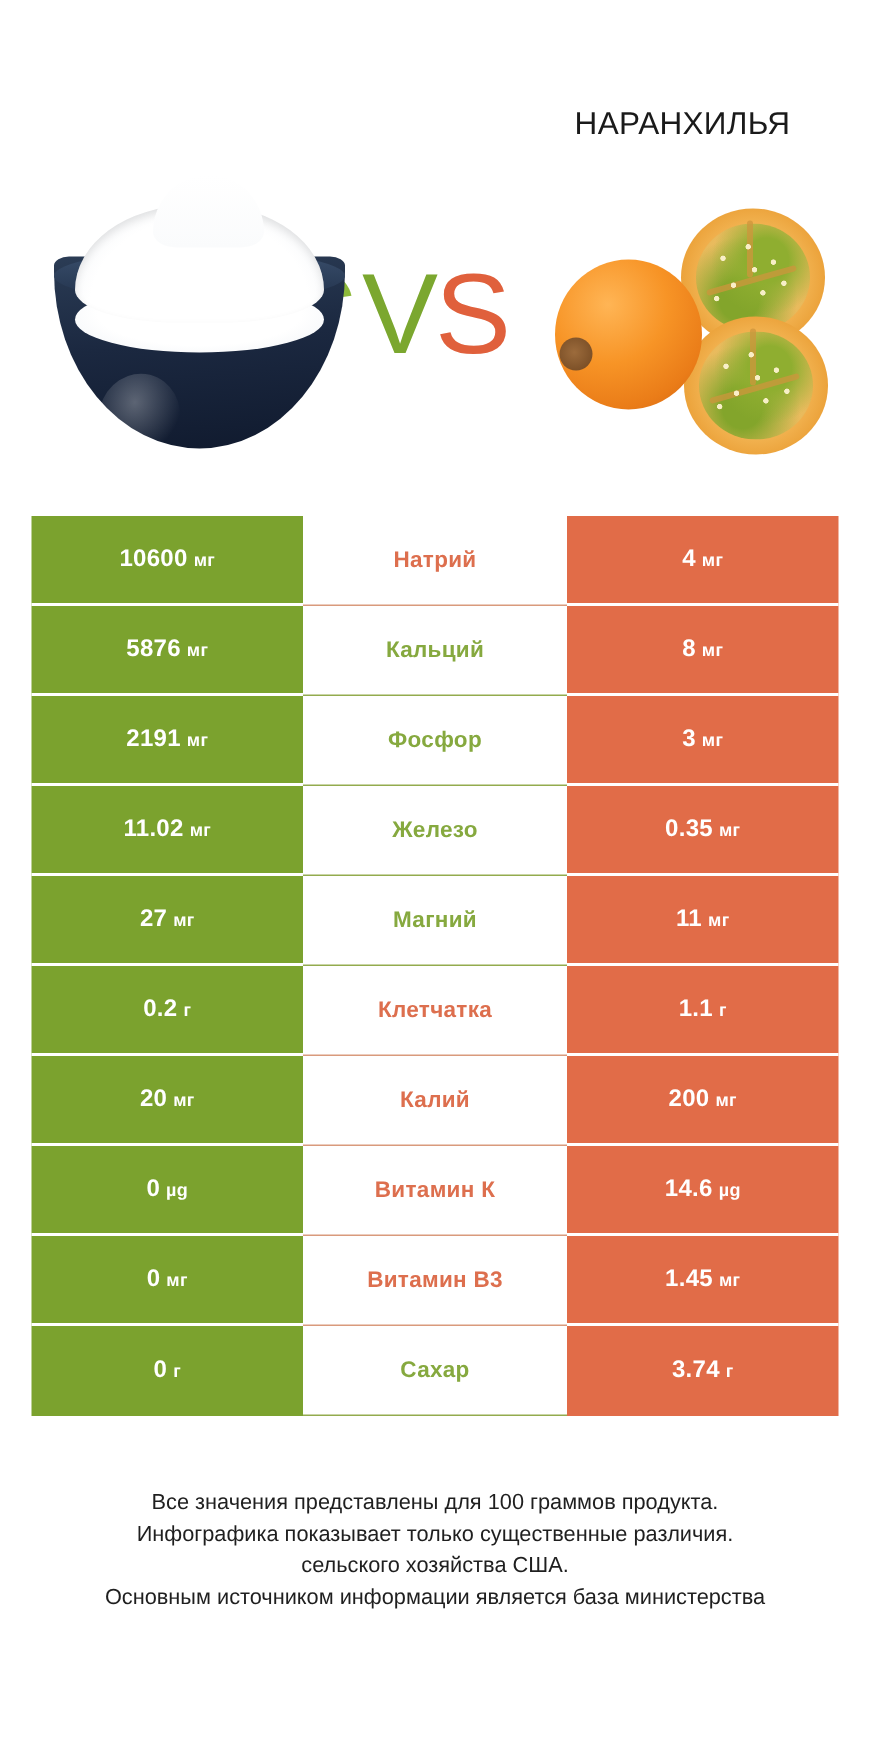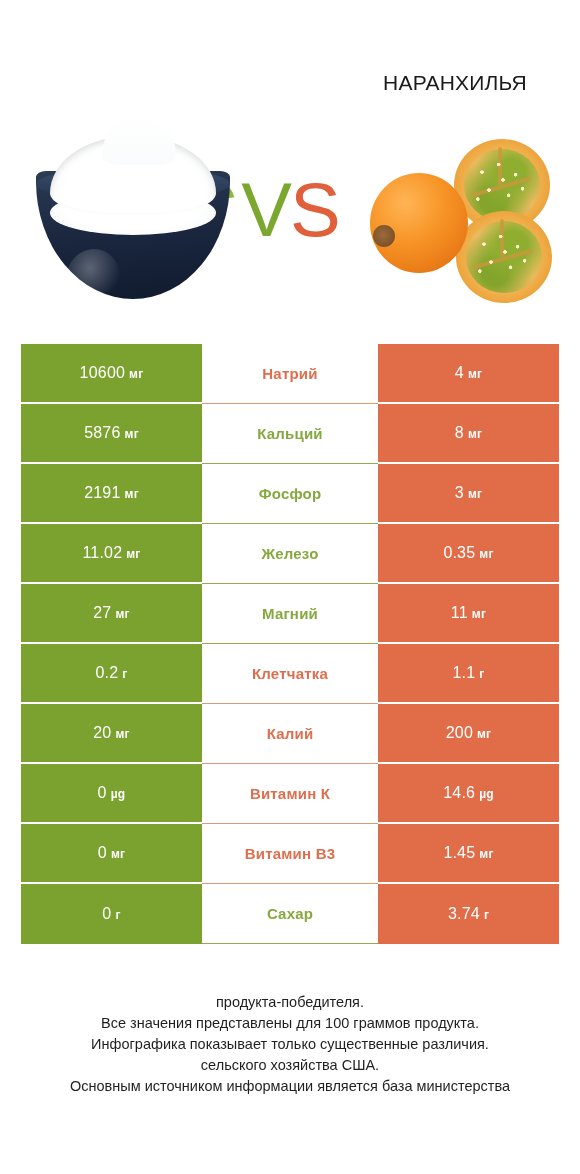--- a/index.html
+++ b/index.html
@@ -272,21 +272,21 @@
 
   .nutrient {
     font-size: 15px;
     font-weight: bold;
     letter-spacing: 0.2px;
   }
   .nutrient.green { color: #86a93f; }
   .nutrient.orange { color: #dd6f4e; }
 
   .val { display: inline-flex; align-items: baseline; }
-  .val .num { font-size: 16px; font-weight: normal; }
+  .val .num { font-size: 16px; font-weight: bold; }
   .val .unit { font-size: 12px; font-weight: bold; margin-left: 4px; }
 
   
   .footer {
     position: absolute;
     left: 30px;
     top: 992px;
     width: 520px;
     text-align: center;
     color: #1f1f1f;
@@ -530,20 +530,19 @@
         <div class="cell right">
           <span class="val">
             <span class="num">3.74</span>
             <span class="unit">г</span>
           </span>
         </div>
       </div>
     </div>
 
   <div class="footer">
-    <p>продукта-победителя.</p>
     <p>Все значения представлены для 100 граммов продукта.</p>
     <p>Инфографика показывает только существенные различия.</p>
     <p>сельского хозяйства США.</p>
     <p>Основным источником информации является база министерства</p>
   </div>
 
 </div>
 
 </body></html>

